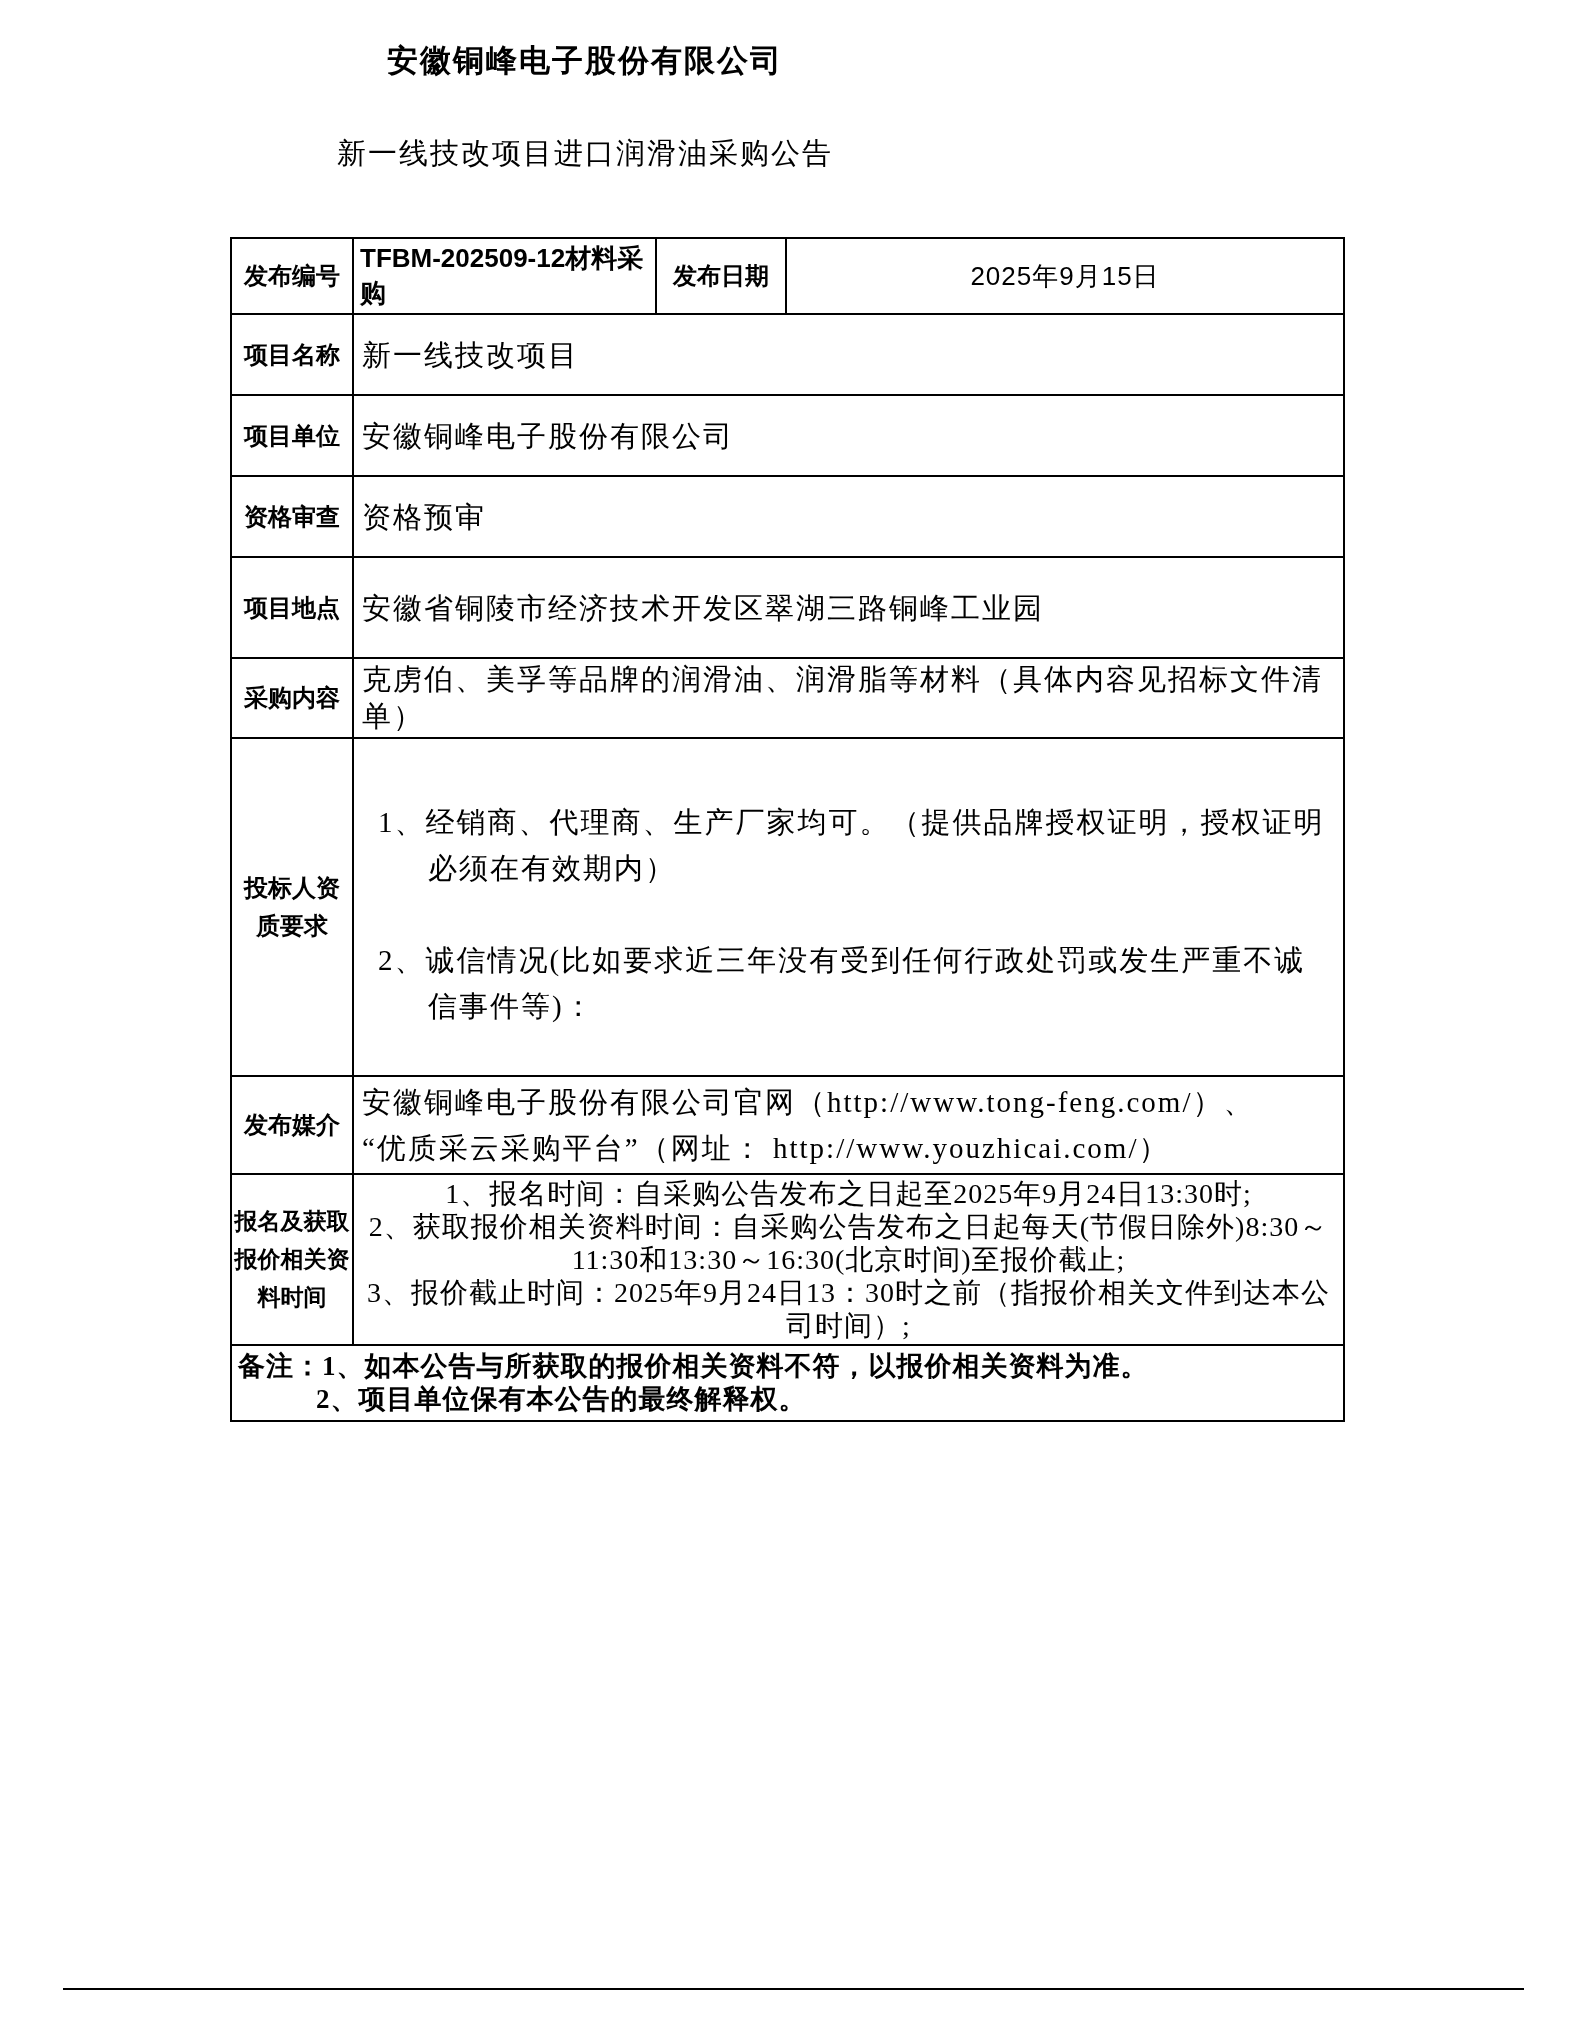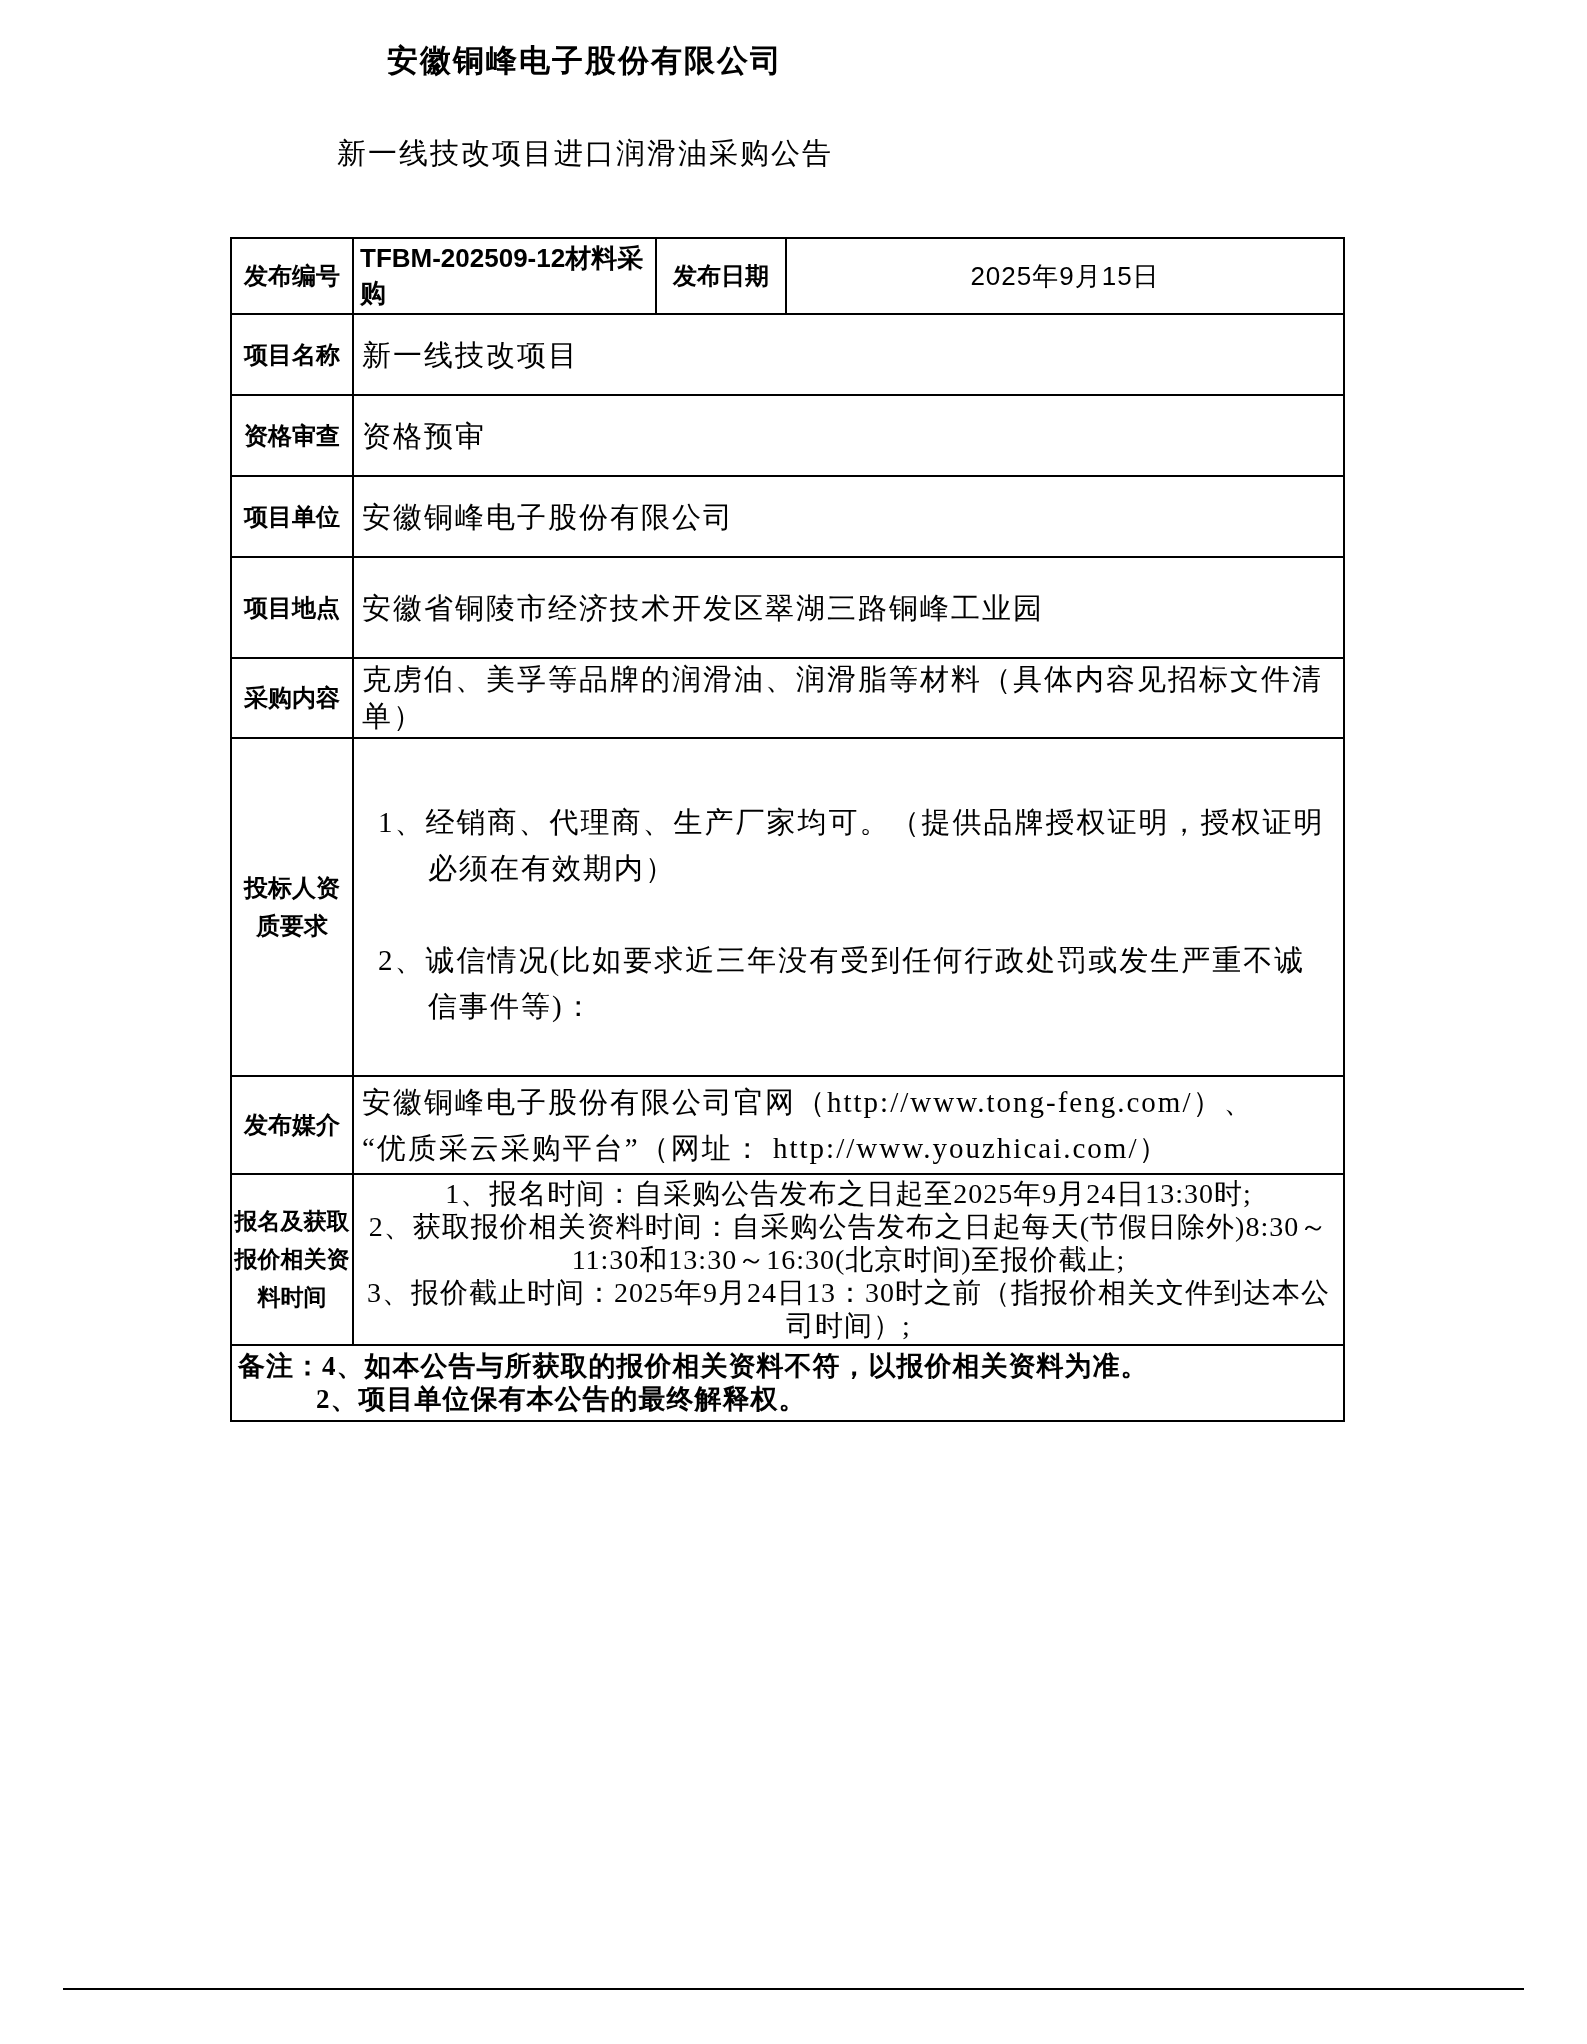--- a/index.html
+++ b/index.html
@@ -61,27 +61,27 @@
     <td class="lbl">发布日期</td>
     <td class="r1date">2025年9月15日</td>
   </tr>
 
   <tr style="height:81px">
     <td class="lbl">项目名称</td>
     <td class="val" colspan="3">新一线技改项目</td>
   </tr>
 
   <tr style="height:81px">
-    <td class="lbl">资格审查</td>
-    <td class="val" colspan="3">资格预审</td>
+    <td class="lbl">项目单位</td>
+    <td class="val" colspan="3">安徽铜峰电子股份有限公司</td>
   </tr>
 
   <tr style="height:81px">
-    <td class="lbl">项目单位</td>
-    <td class="val" colspan="3">安徽铜峰电子股份有限公司</td>
+    <td class="lbl">资格审查</td>
+    <td class="val" colspan="3">资格预审</td>
   </tr>
 
   <tr style="height:101px">
     <td class="lbl">项目地点</td>
     <td class="val" colspan="3">安徽省铜陵市经济技术开发区翠湖三路铜峰工业园</td>
   </tr>
 
   <tr style="height:73px">
     <td class="lbl">采购内容</td>
     <td class="val" colspan="3" style="line-height:37px">克虏伯、美孚等品牌的润滑油、润滑脂等材料（具体内容见招标文件清单）</td>
@@ -115,20 +115,20 @@
     <td class="sched-cell" colspan="3">
       <div class="sched-item">1、报名时间：自采购公告发布之日起至2025年9月24日13:30时;</div>
       <div class="sched-item">2、获取报价相关资料时间：自采购公告发布之日起每天(节假日除外)8:30～11:30和13:30～16:30(北京时间)至报价截止;</div>
       <div class="sched-item">3、报价截止时间：2025年9月24日13：30时之前（指报价相关文件到达本公司时间）;</div>
     </td>
   </tr>
 
 
   <tr style="height:65px">
     <td class="remarks-cell" colspan="4">
-      <div class="remark-1">备注：4、如本公告与所获取的报价相关资料不符，以报价相关资料为准。</div>
+      <div class="remark-1">备注：1、如本公告与所获取的报价相关资料不符，以报价相关资料为准。</div>
       <div class="remark-2">2、项目单位保有本公告的最终解释权。</div>
     </td>
   </tr>
 </tbody>
   </table>
 
 <div class="footer-rule"></div>
 
 </body></html>

